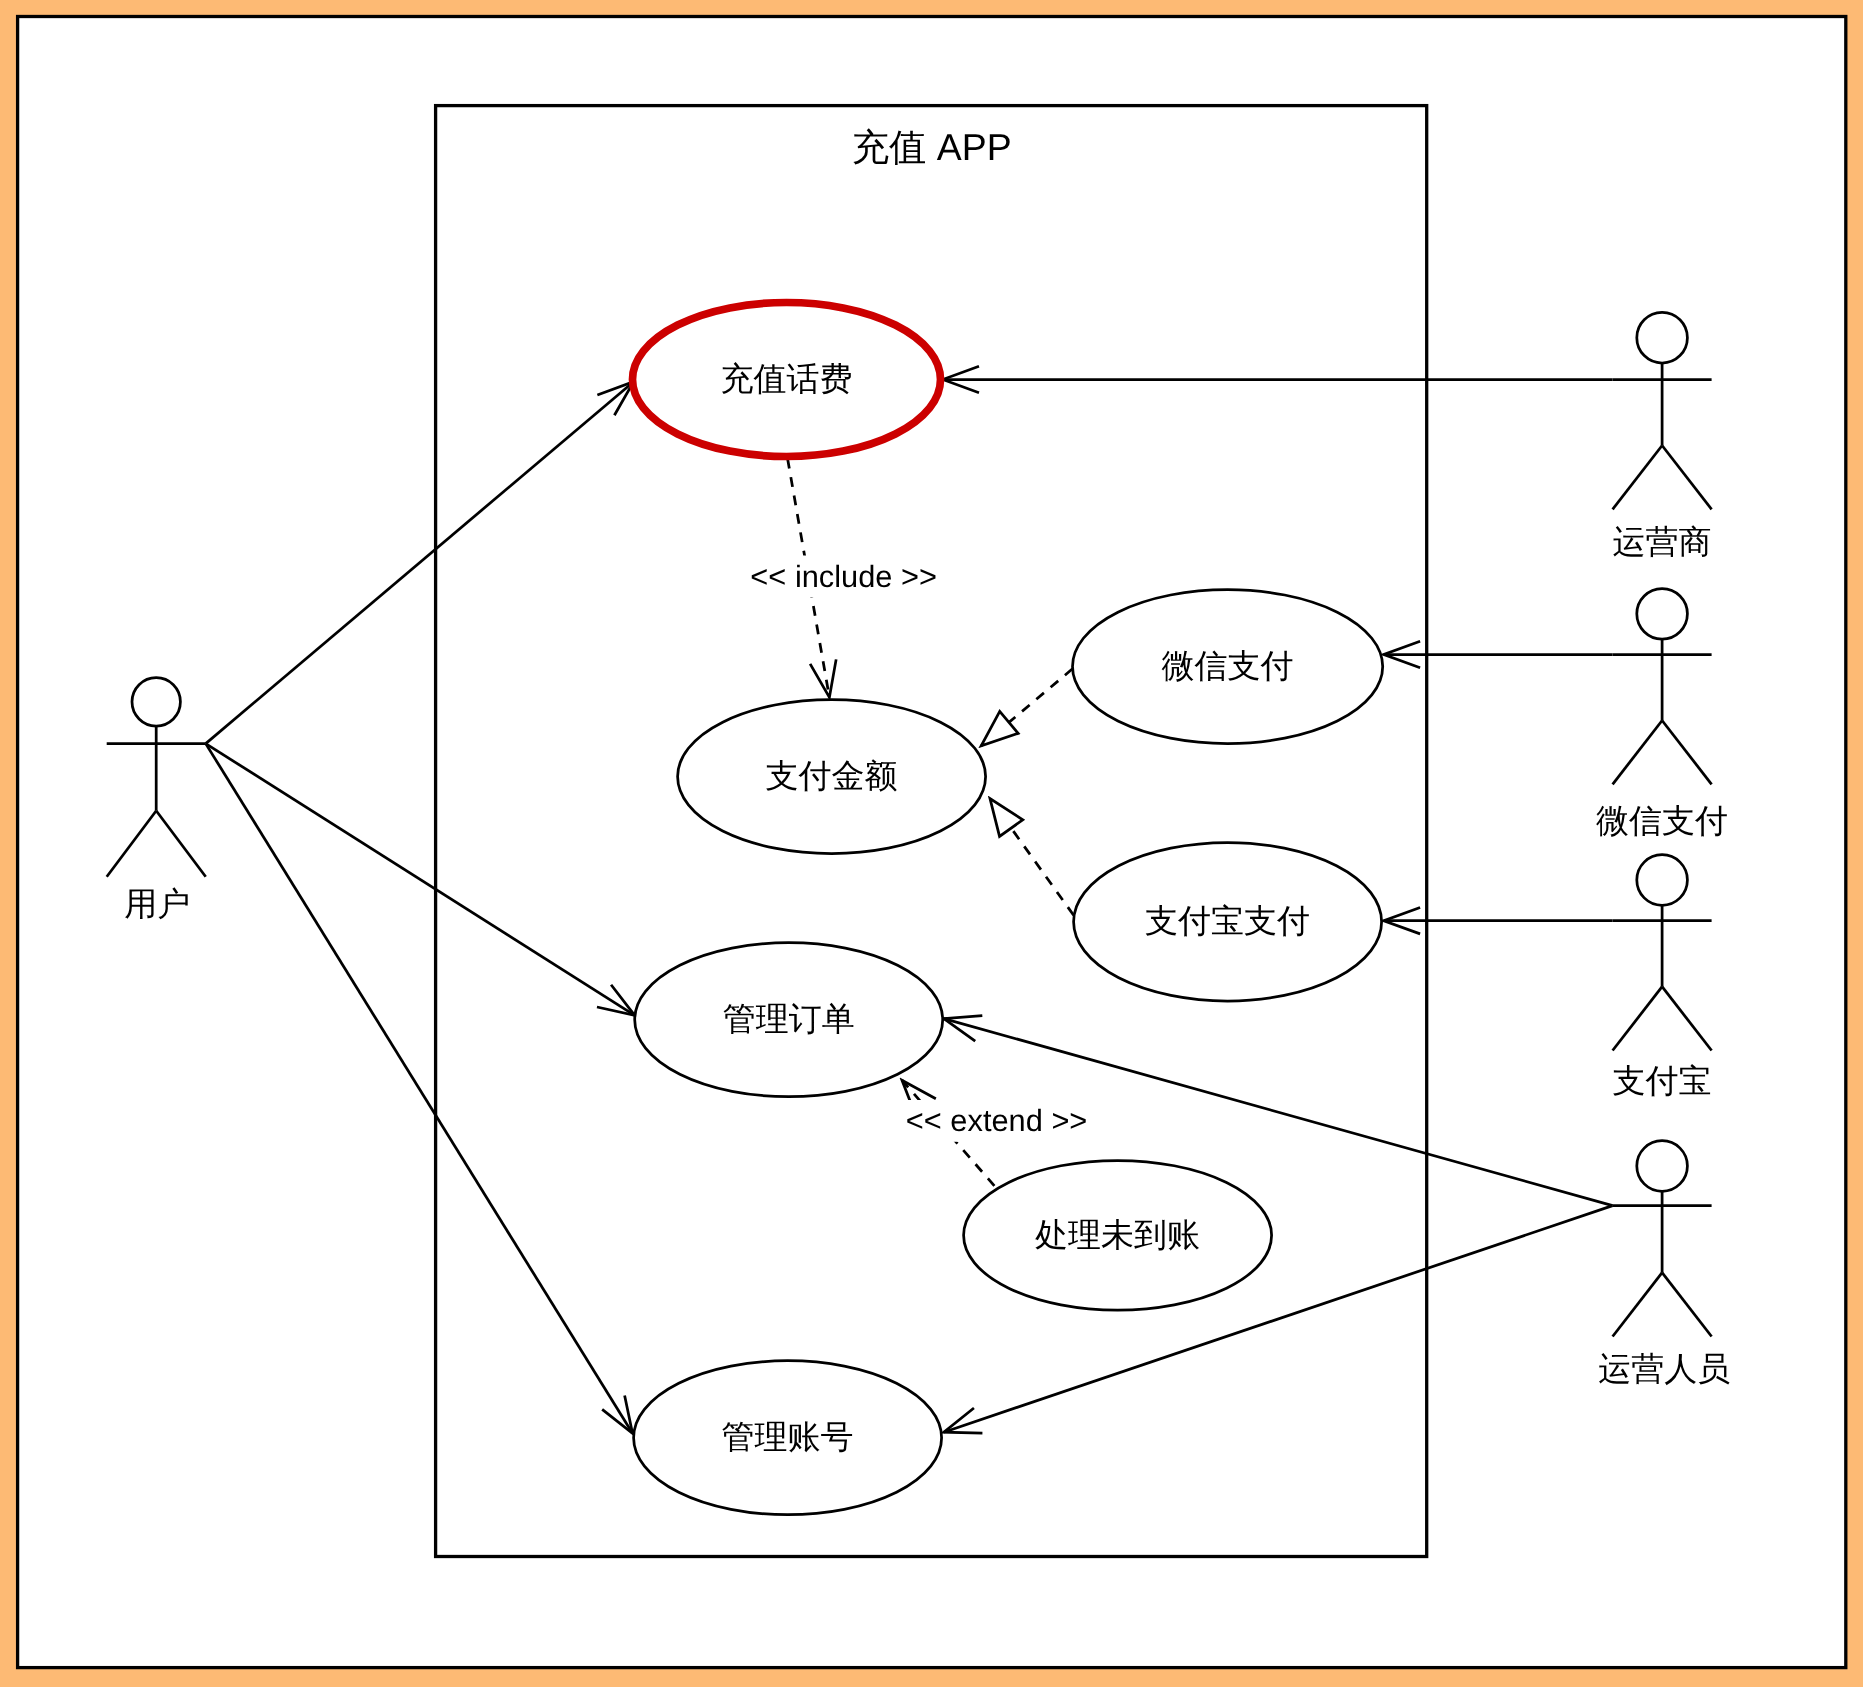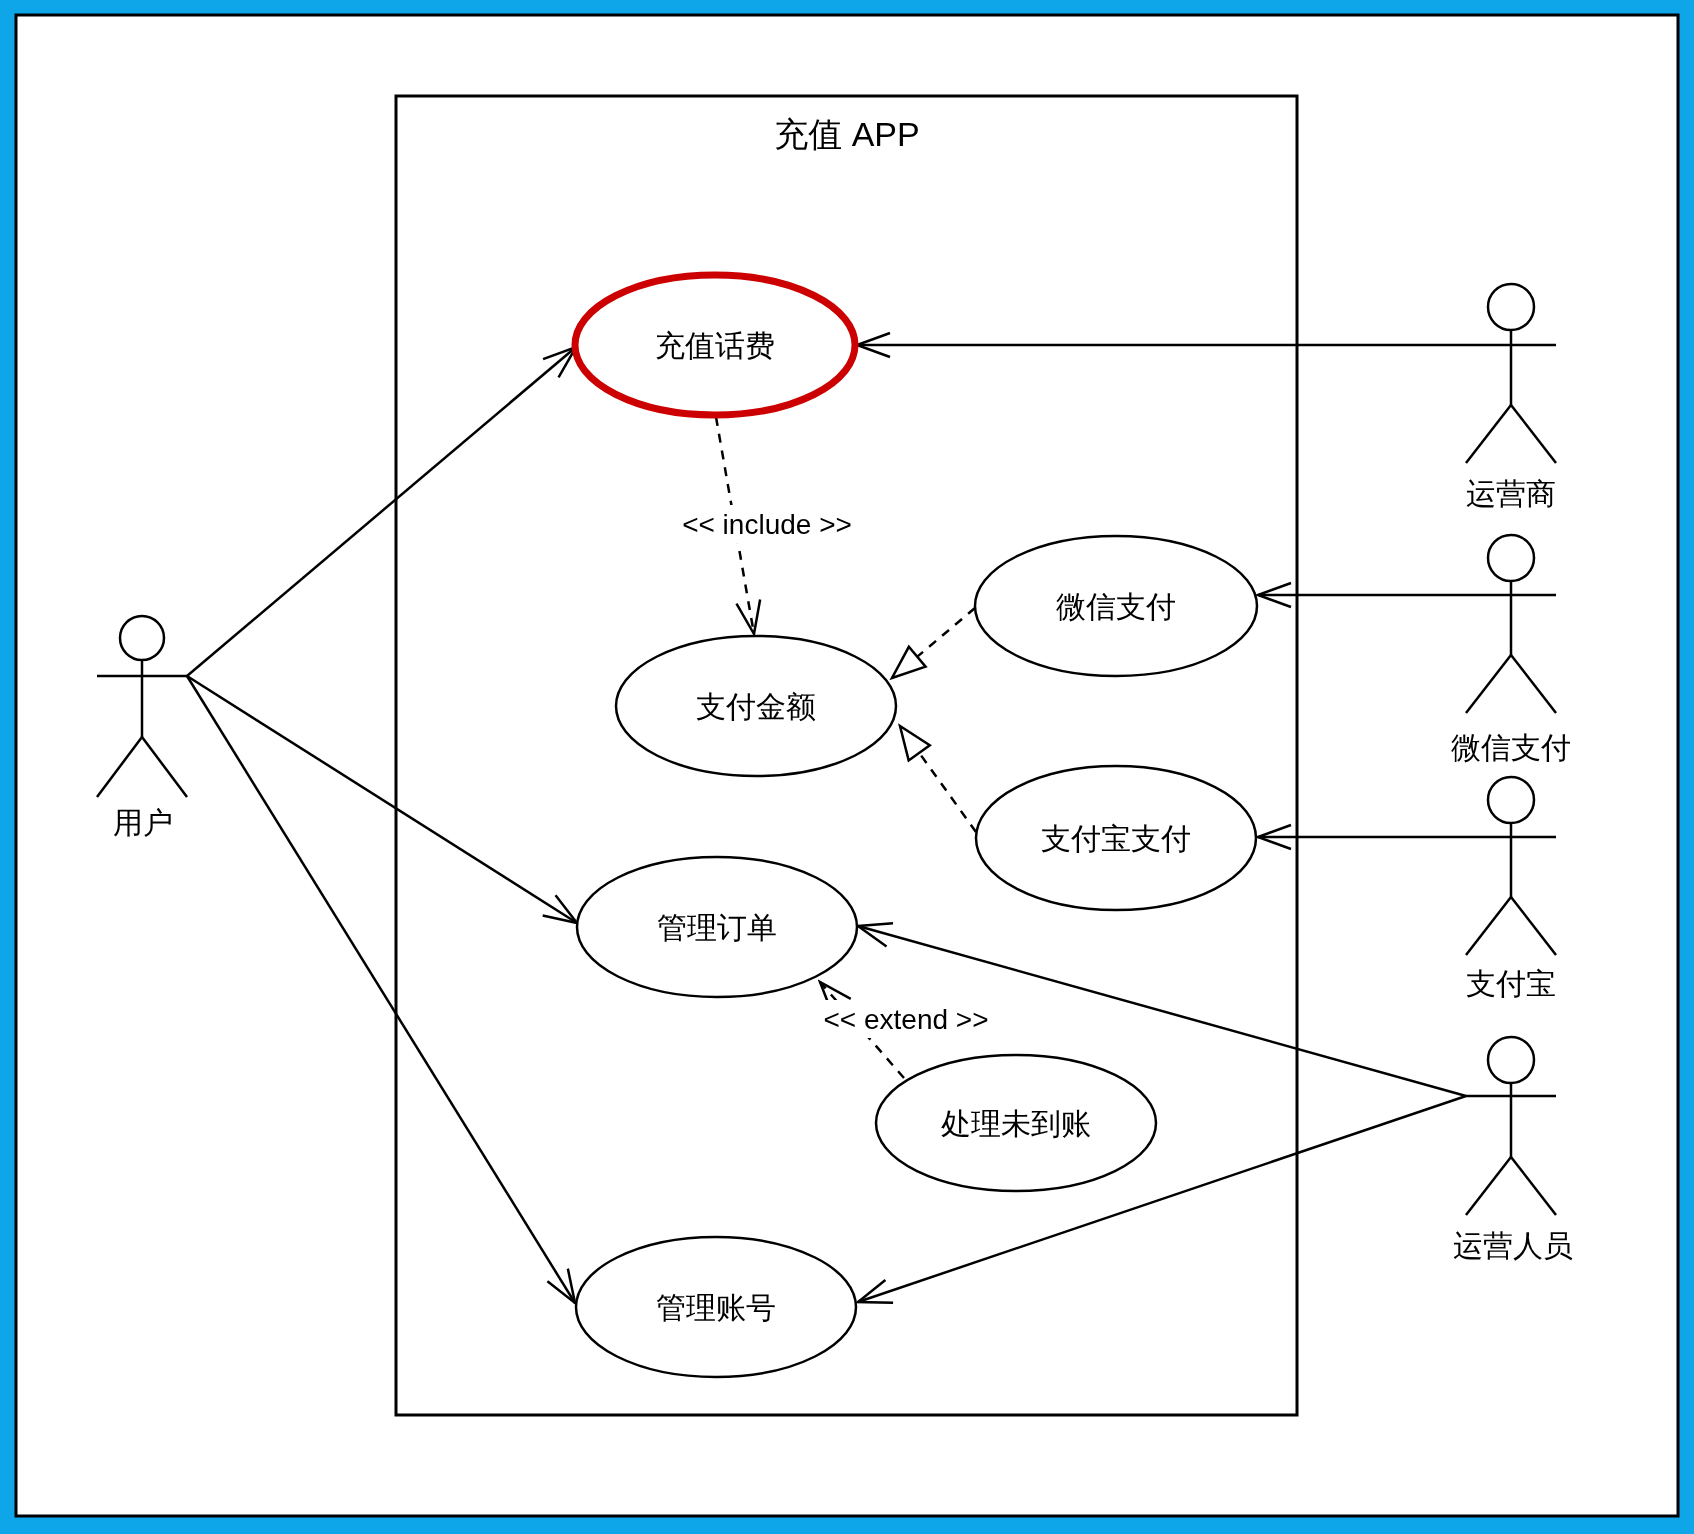--- a/index.html
+++ b/index.html
@@ -5,21 +5,21 @@
   html, body {
     margin: 0;
     padding: 0;
     background: #ffffff;
     font-family: "Liberation Sans", "DejaVu Sans", sans-serif;
   }
   .canvas {
     position: relative;
     width: 1694px;
     height: 1534px;
-    background: #0ea5e9;
+    background: #fdba74;
     overflow: hidden;
   }
   svg text {
     font-family: "Liberation Sans", "DejaVu Sans", sans-serif;
     fill: #000000;
   }
   .uc-label { font-size: 30px; }
   .actor-label { font-size: 30px; }
   .stereotype-label { font-size: 28px; }
   .title-label { font-size: 34px; }

